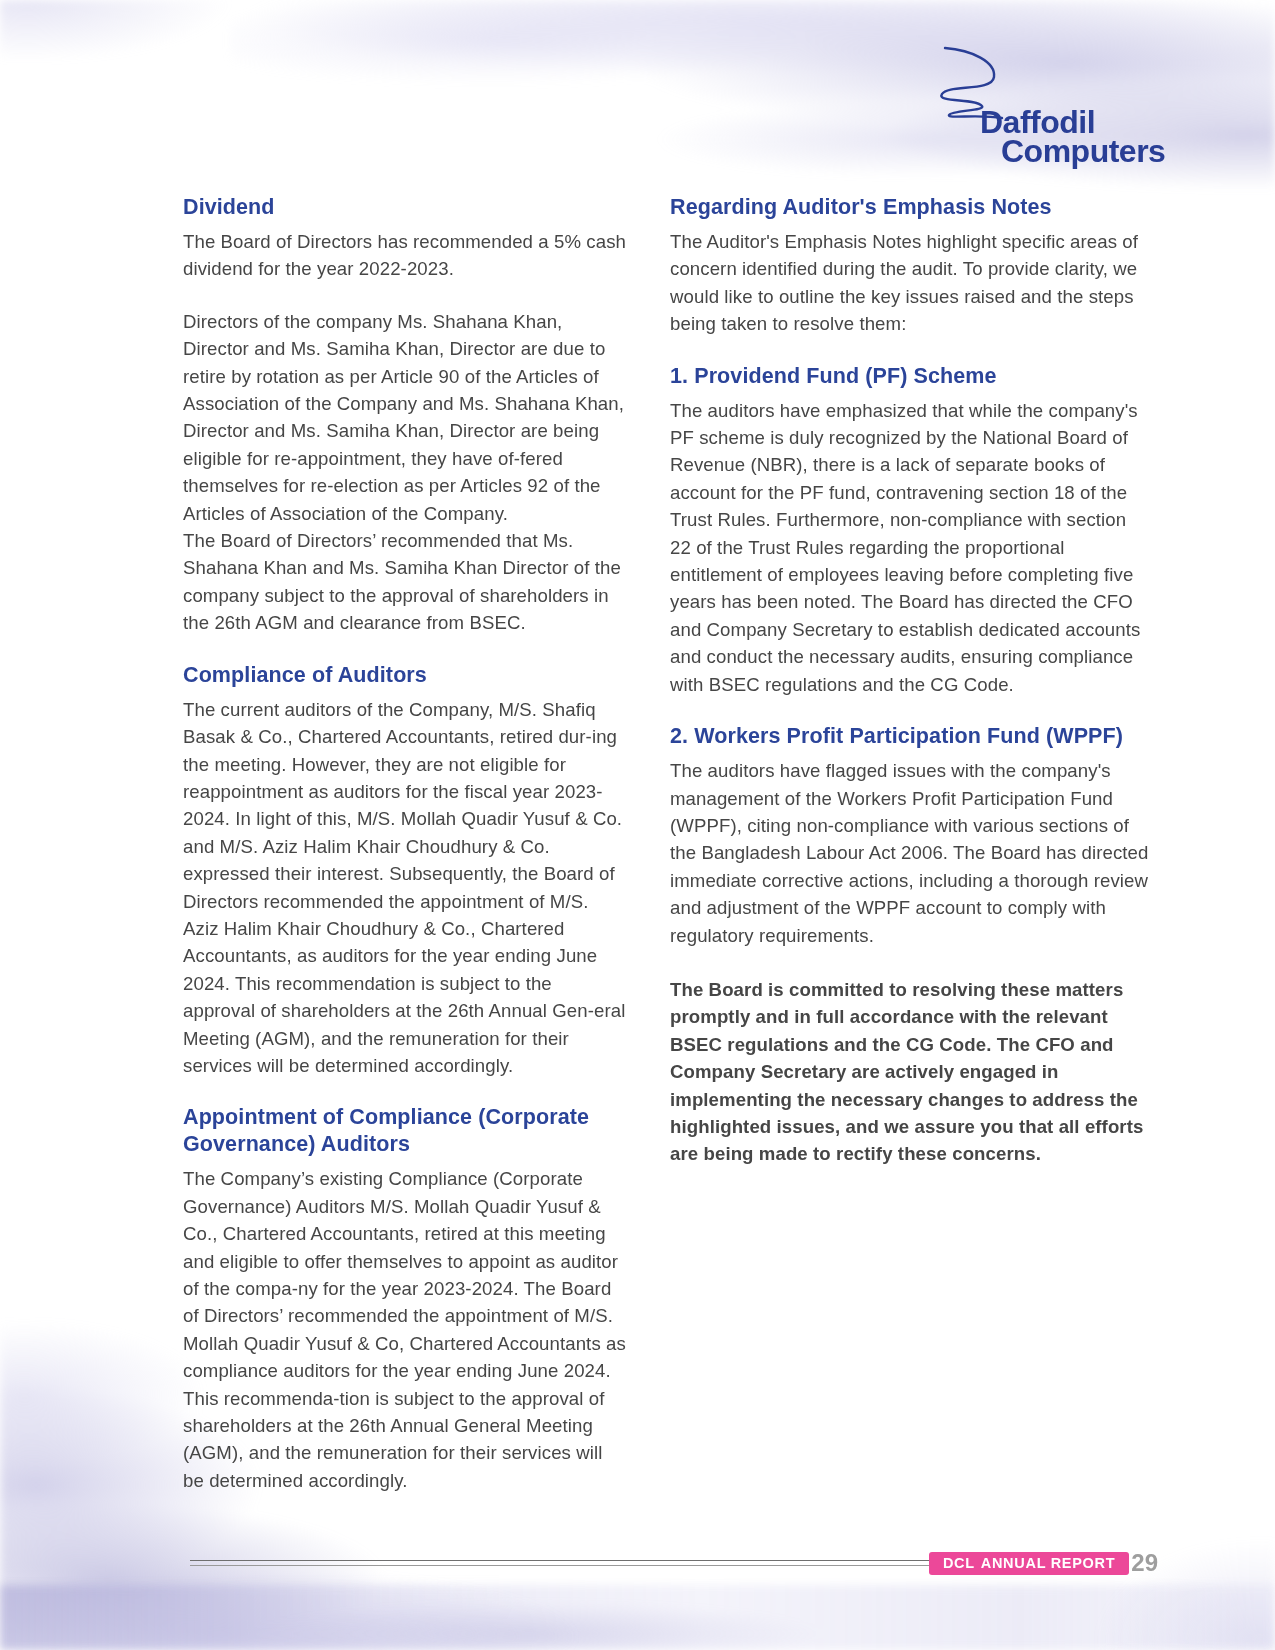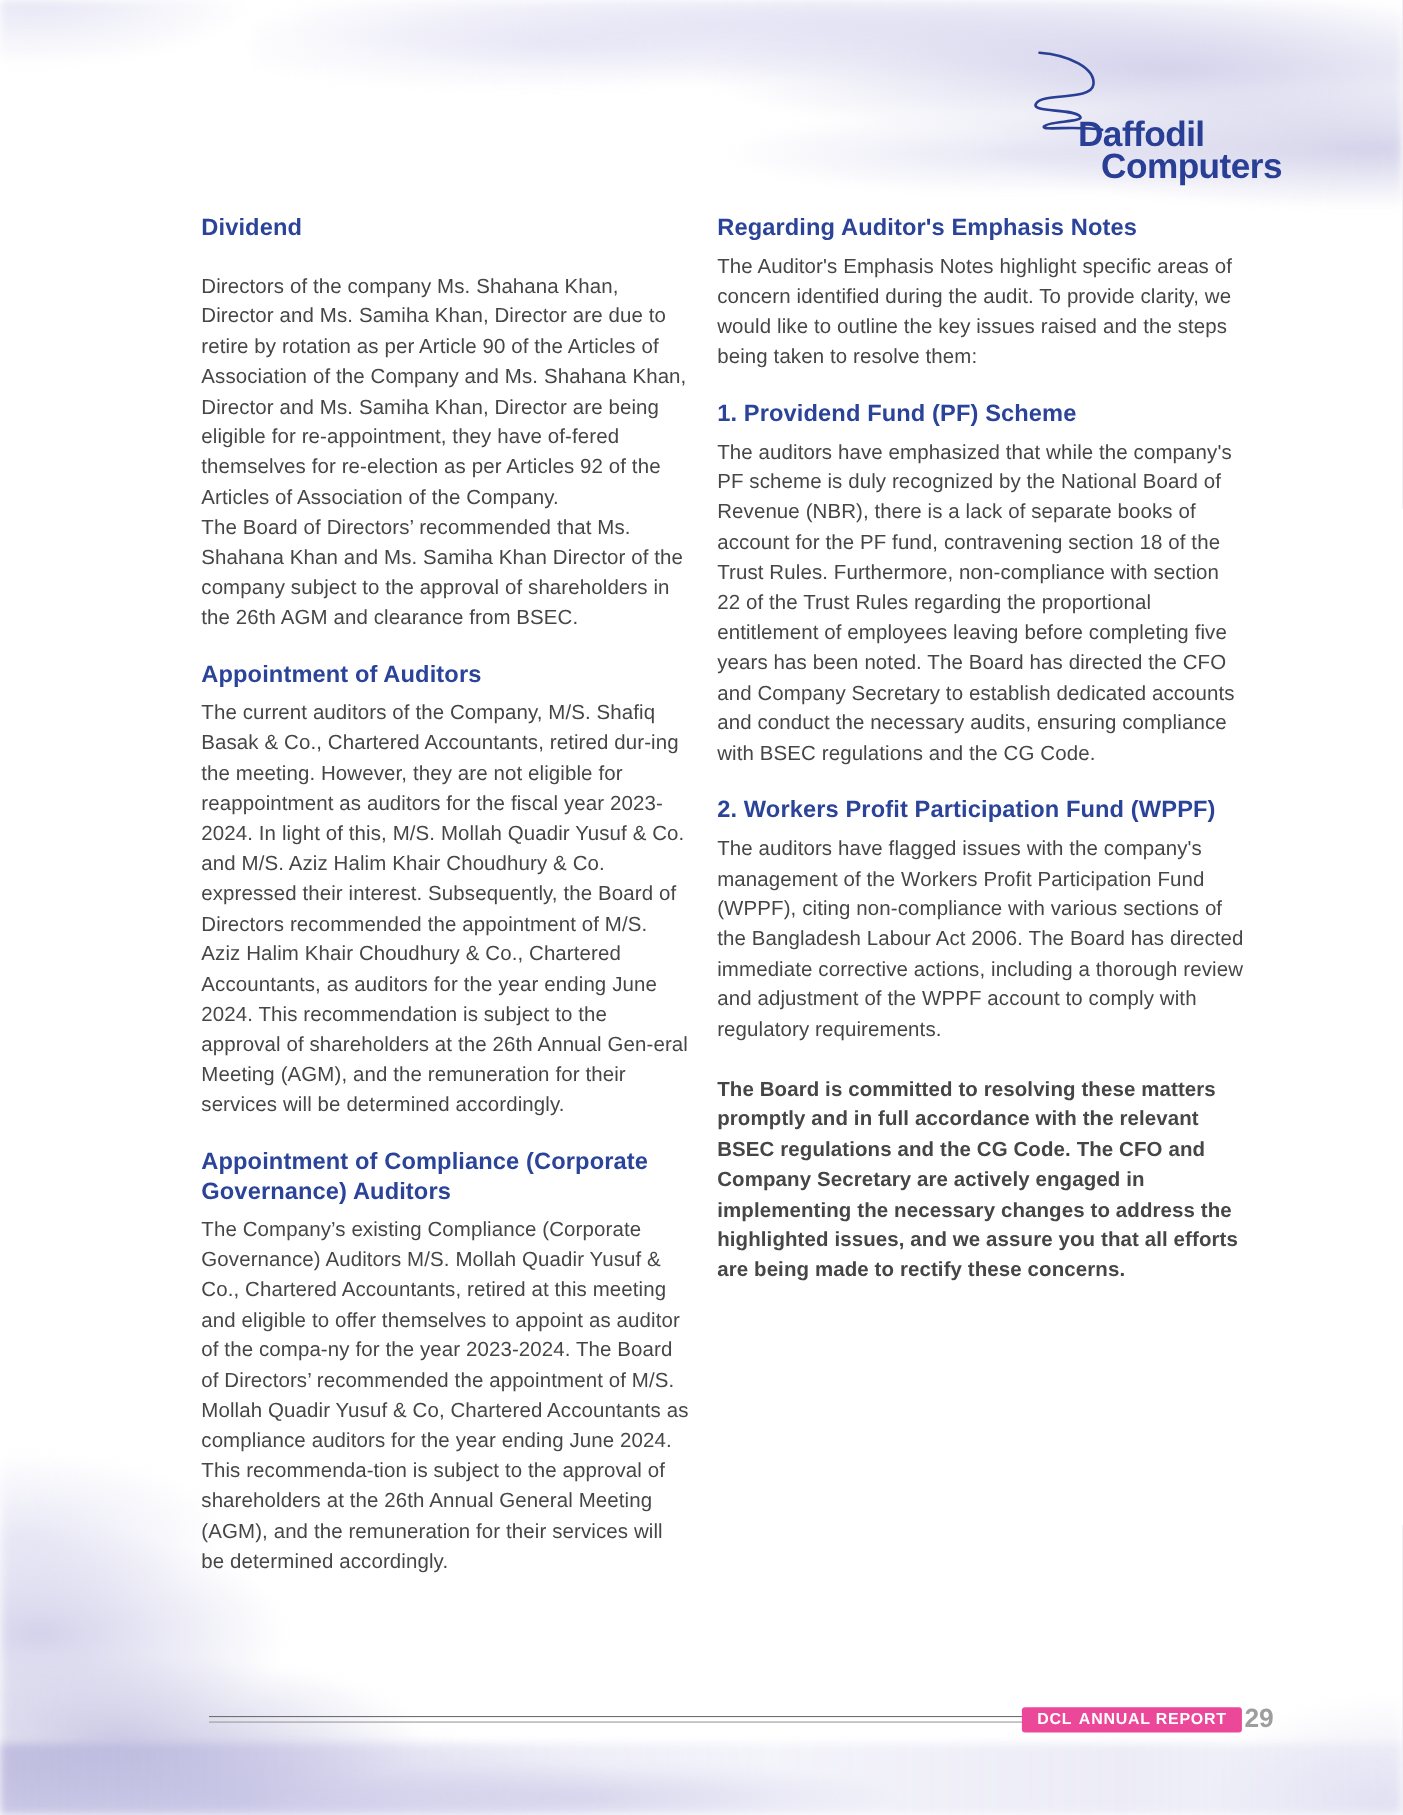--- a/index.html
+++ b/index.html
@@ -49,21 +49,21 @@
   }
   
   .logo { position:absolute; left:880px; top:40px; width:330px; height:140px; }
   .logo svg { position:absolute; left:10px; top:2px; }
   .logo-text { position:absolute; left:100px; top:68px; color:#293e95; font-weight:bold; letter-spacing:-0.5px; }
   .logo-line1 { font-size:32px; line-height:29px; }
   .logo-line2 { font-size:32px; line-height:29px; margin-left:21px; }
   
   .col { position:absolute; top:194px; color:#464646; }
   .col-left  { left:183px; width:443px; }
-  .col-right { left:652px; width:479px; }
+  .col-right { left:670px; width:479px; }
   section + section { margin-top:25px; }
   h2 {
     margin:0 0 7px 0; font-size:21.5px; line-height:27px;
     color:#2b4499; font-weight:bold; letter-spacing:0.1px;
   }
   p {
     margin:0; font-size:18.6px; line-height:27.4px; letter-spacing:0.1px;
   }
   .col-right section p + p { margin-top:27px;font-weight:bold; }
   
@@ -102,27 +102,28 @@
     </svg>
     <div class="logo-text">
       <div class="logo-line1">Daffodil</div>
       <div class="logo-line2">Computers</div>
     </div>
   </div>
 
   <div class="col col-left">
     <section>
       <h2>Dividend</h2>
+      <p>The Board of Directors has recommended a 5% cash dividend for the year 2022-2023.</p>
     </section>
     <section>
       <p>Directors of the company Ms. Shahana Khan, Director and Ms. Samiha Khan, Director are due to retire by rotation as per Article 90 of the Articles of Association of the Company and Ms. Shahana Khan, Director and Ms. Samiha Khan, Director are being eligible for re-appointment, they have of-fered themselves for re-election as per Articles 92 of the Articles of Association of the Company.</p>
       <p>The Board of Directors’ recommended that Ms. Shahana Khan and Ms. Samiha Khan Director of the company subject to the approval of shareholders in the 26th AGM and clearance from BSEC.</p>
     </section>
     <section>
-      <h2>Appointment of Auditors</h2>
+      <h2>Compliance of Auditors</h2>
       <p>The current auditors of the Company, M/S. Shafiq Basak &amp; Co., Chartered Accountants, retired dur-ing the meeting. However, they are not eligible for reappointment as auditors for the fiscal year 2023-2024. In light of this, M/S. Mollah Quadir Yusuf &amp; Co. and M/S. Aziz Halim Khair Choudhury &amp; Co. expressed their interest. Subsequently, the Board of Directors recommended the appointment of M/S. Aziz Halim Khair Choudhury &amp; Co., Chartered Accountants, as auditors for the year ending June 2024. This recommendation is subject to the approval of shareholders at the 26th Annual Gen-eral Meeting (AGM), and the remuneration for their services will be determined accordingly.</p>
     </section>
     <section>
       <h2>Appointment of Compliance (Corporate Governance) Auditors</h2>
       <p>The Company’s existing Compliance (Corporate Governance) Auditors M/S. Mollah Quadir Yusuf &amp; Co., Chartered Accountants, retired at this meeting and eligible to offer themselves to appoint as auditor of the compa-ny for the year 2023-2024. The Board of Directors’ recommended the appointment of M/S. Mollah Quadir Yusuf &amp; Co, Chartered Accountants as compliance auditors for the year ending June 2024. This recommenda-tion is subject to the approval of shareholders at the 26th Annual General Meeting (AGM), and the remuneration for their services will be determined accordingly.</p>
     </section>
   </div>
 
   <div class="col col-right">
     <section>

